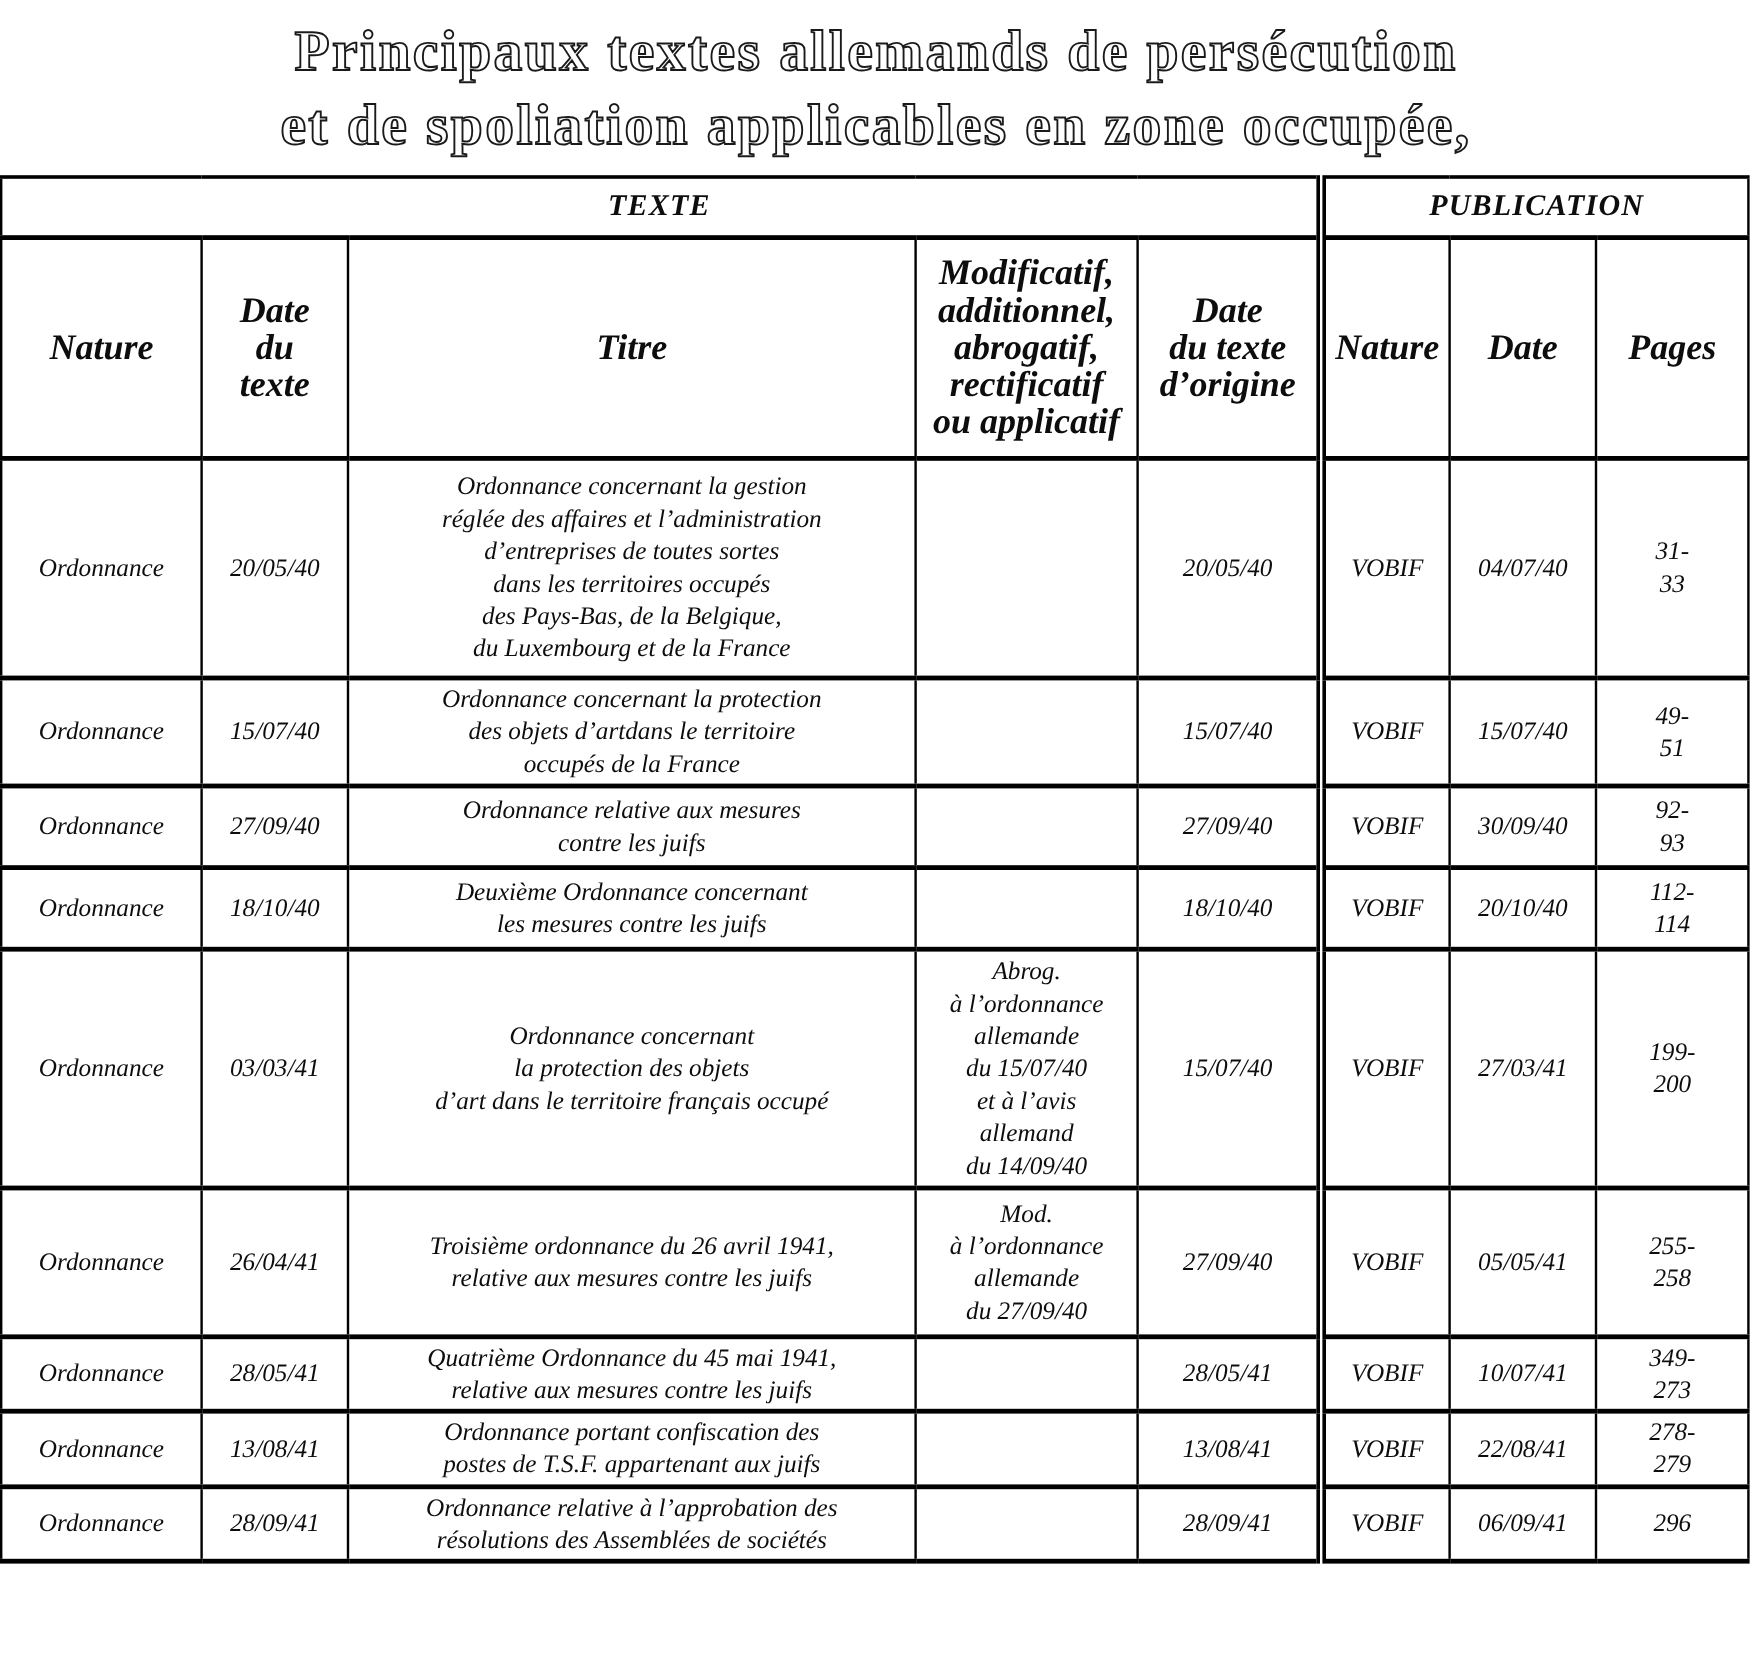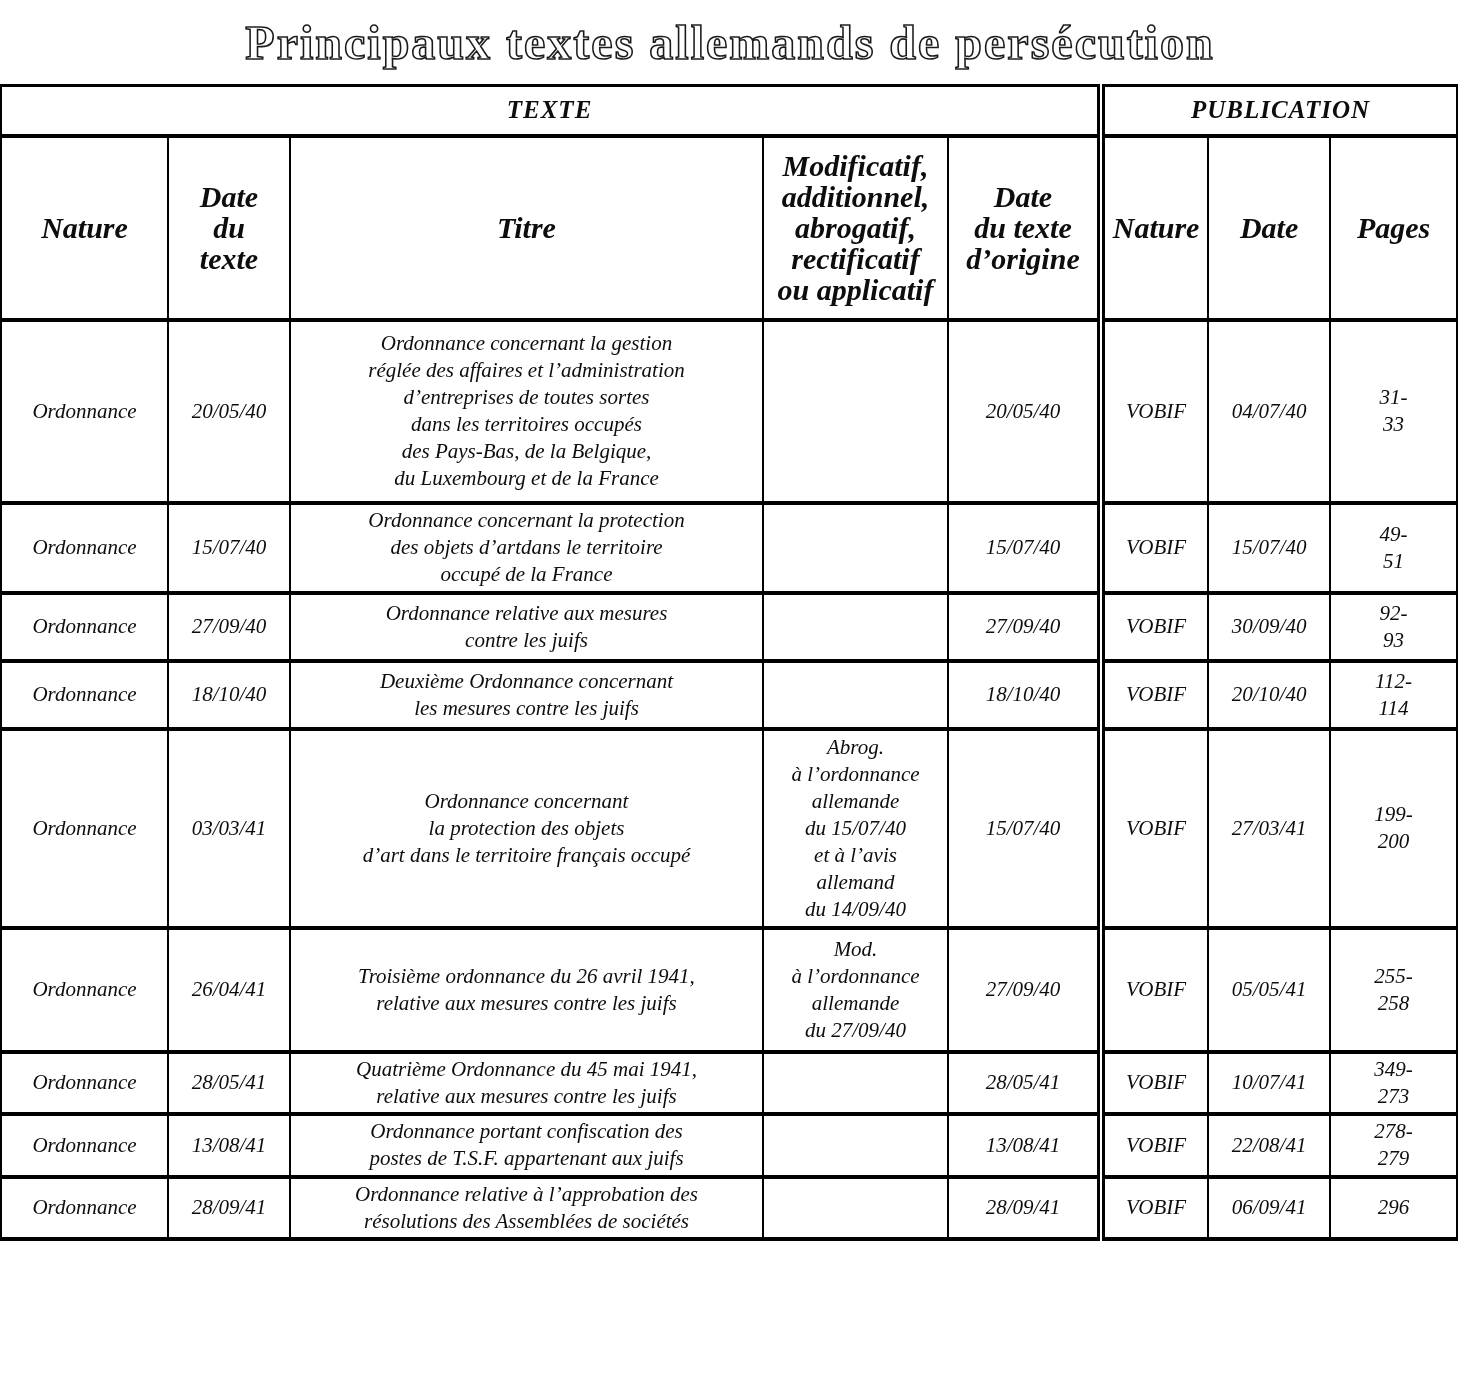--- a/index.html
+++ b/index.html
@@ -82,20 +82,21 @@
   tr.h-r6 { height: 124px; }
   tr.h-r7 { height: 62px;  }
   tr.h-r8 { height: 63px;  }
   tr.h-r9 { height: 62px;  }
 </style>
 </head>
 <body>
 
 <h1 class="doc-title">
   <span>Principaux textes allemands de persécution</span>
+  <span>et de spoliation applicables en zone occupée,</span>
 </h1>
 
 <table class="main">
   <colgroup>
     <col style="width:167px">
       <col style="width:122px">
       <col style="width:473px">
     <col style="width:185px">
       <col style="width:153px">
       <col style="width:107px">
@@ -141,21 +142,21 @@
       <td class="pub-sep">VOBIF</td>
       <td class="cell-date">04/07/40</td>
       <td class="cell-pages">31-
 33</td>
     </tr>
     <tr class="h-r2">
       <td class="cell-nature">Ordonnance</td>
       <td class="cell-date">15/07/40</td>
       <td class="cell-titre">Ordonnance concernant la protection
 des objets d’artdans le territoire
-occupé de la France</td>
+occupés de la France</td>
       <td class="cell-modif"></td>
       <td class="cell-date">15/07/40</td>
       <td class="pub-sep">VOBIF</td>
       <td class="cell-date">15/07/40</td>
       <td class="cell-pages">49-
 51</td>
     </tr>
     <tr class="h-r3">
       <td class="cell-nature">Ordonnance</td>
       <td class="cell-date">27/09/40</td>

